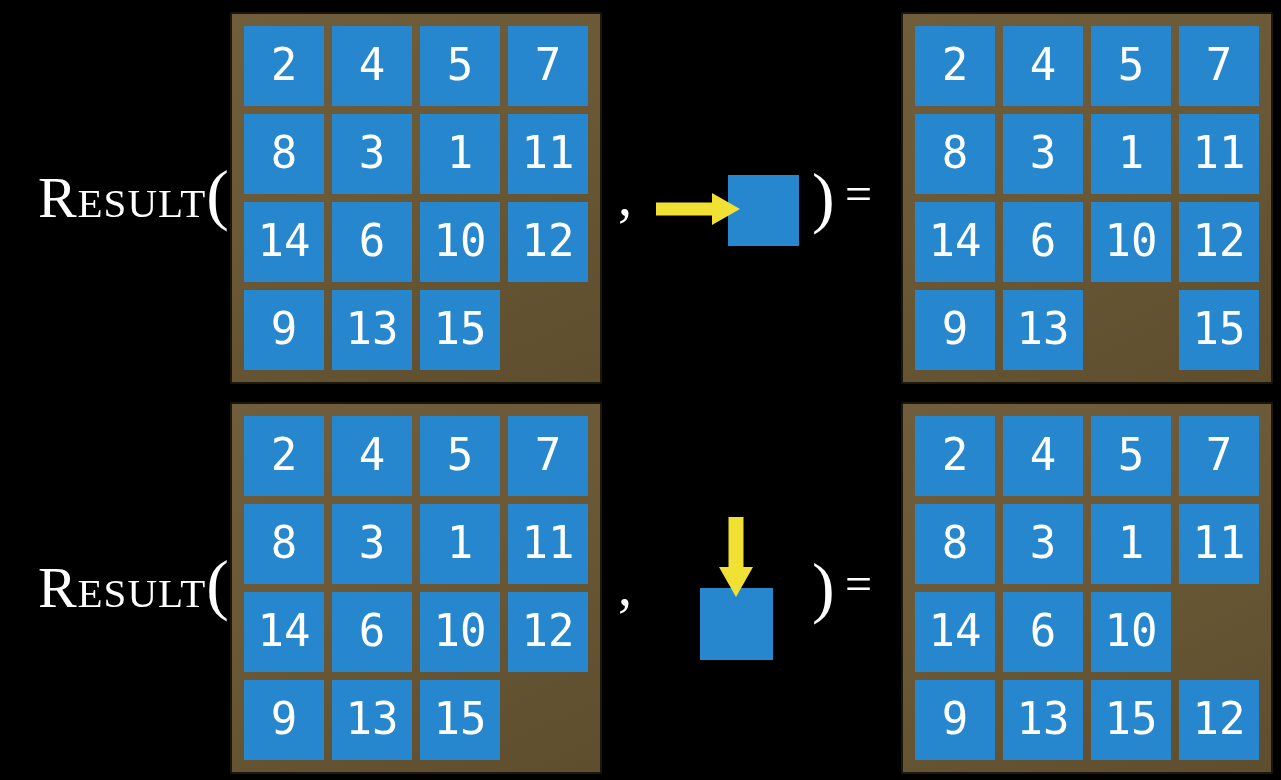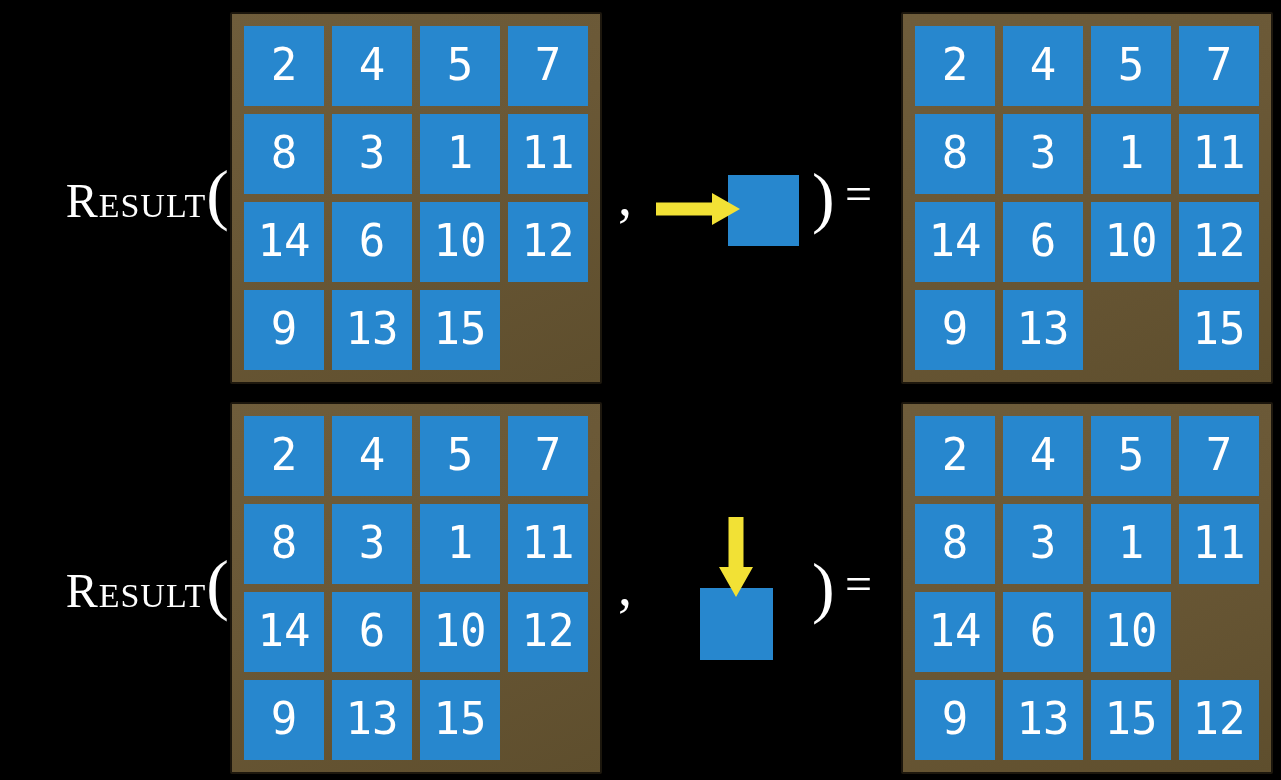--- a/index.html
+++ b/index.html
@@ -22,21 +22,21 @@
   .ex0 { top:0; }
   .ex1 { top:390px; }
 
   
   .func-label {
     position:absolute; left:0; top:160px; width:229px; height:72px;
     display:flex; justify-content:flex-end; align-items:baseline;
     color:var(--c-text); white-space:nowrap;
   }
   .func-name {
-    font-size:48px; line-height:1;
+    font-size:58px; line-height:1;
     font-variant:small-caps; letter-spacing:1px;
   }
   .open-paren { font-size:68px; line-height:1; font-weight:400; }
 
   
   .puzzle-frame {
     position:absolute; top:12px;
     width:372px; height:372px;
     background:linear-gradient(155deg, #6f5d3b 0%, var(--c-frame) 45%, #5e4e2d 100%);
     border:2px solid rgba(10,8,4,0.8);

